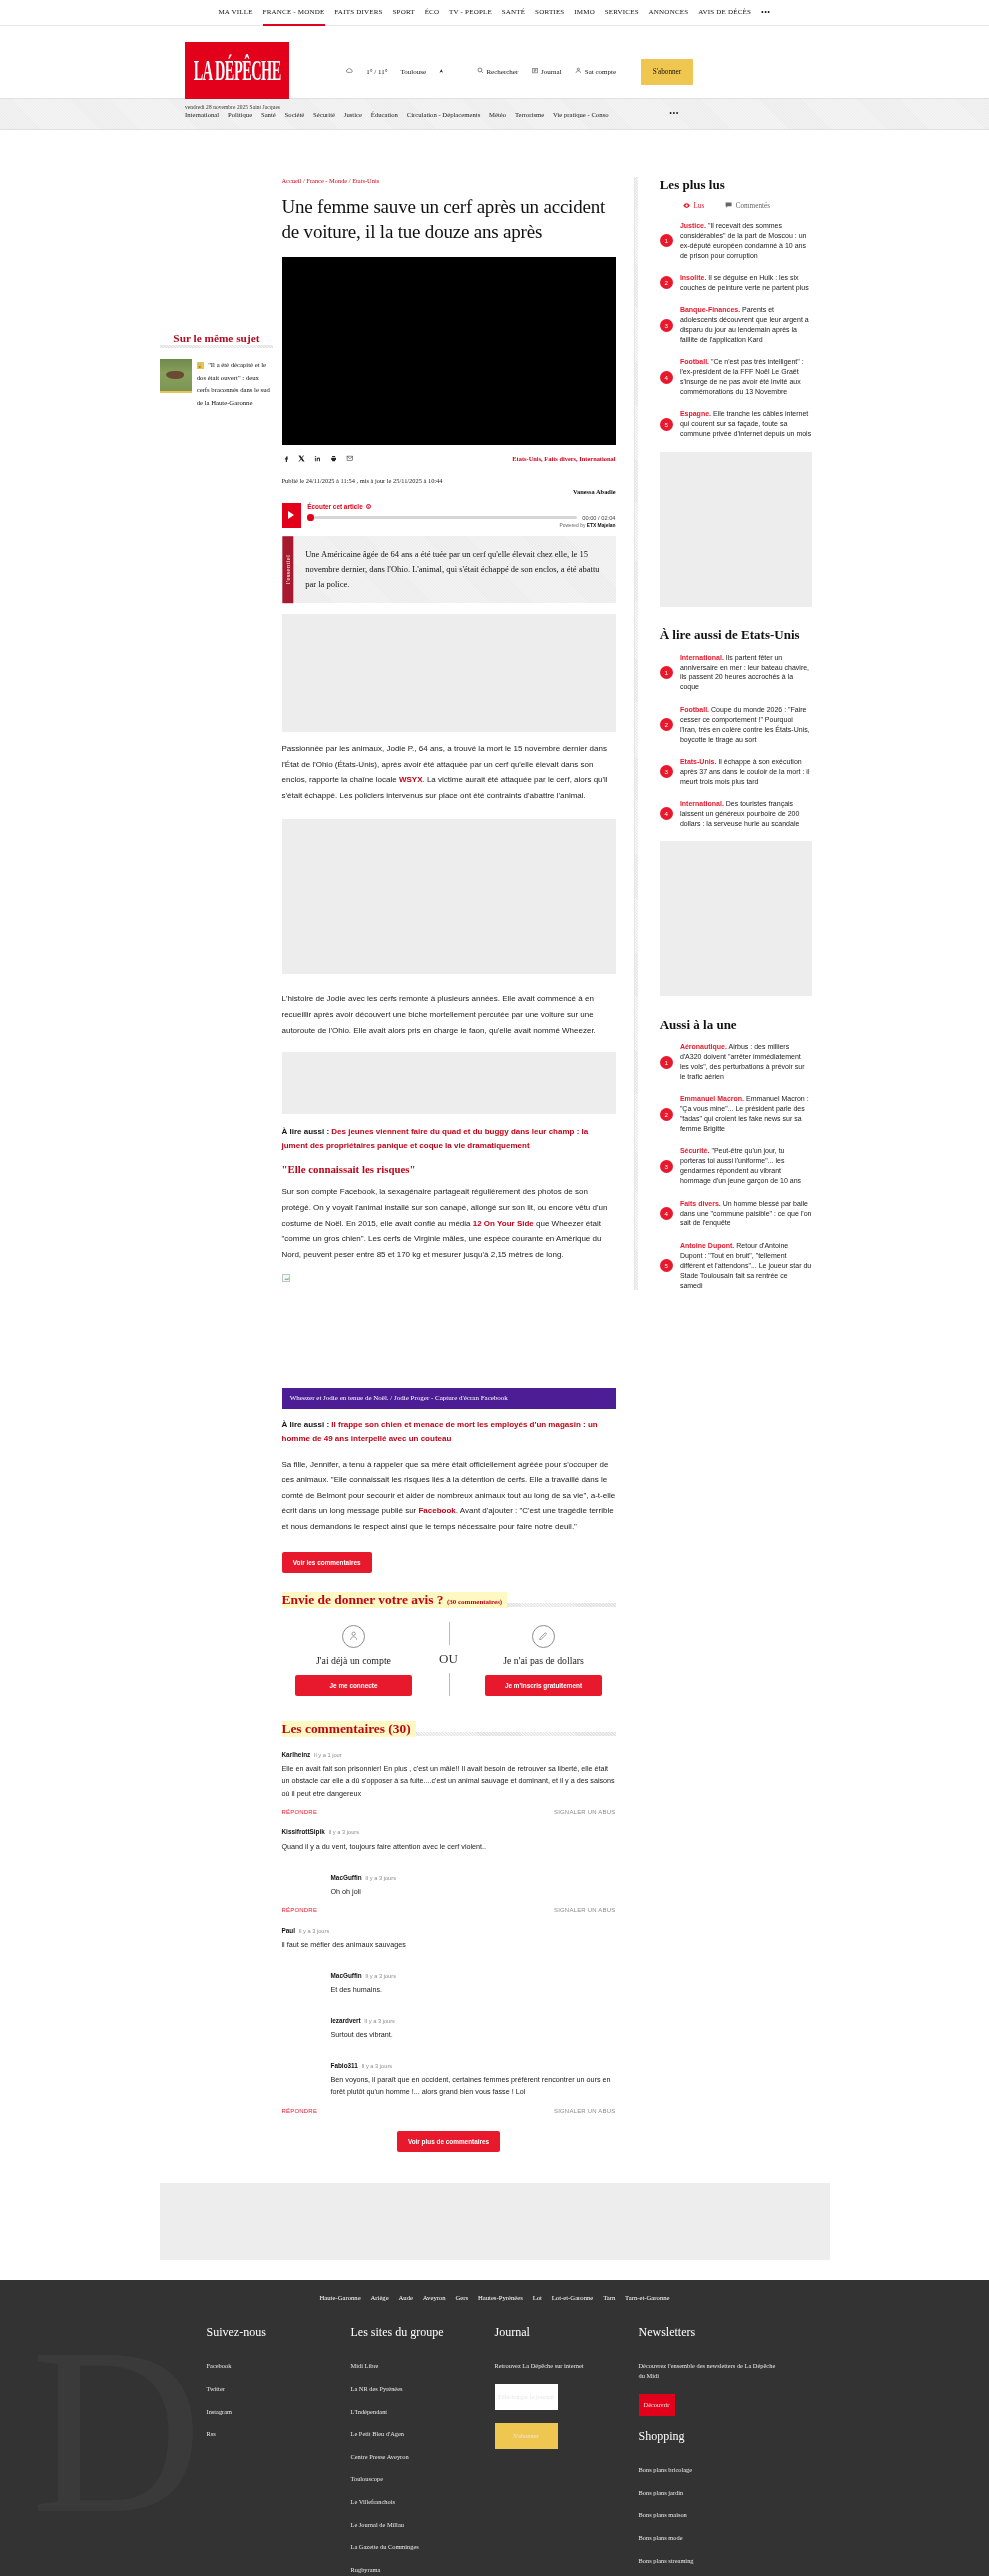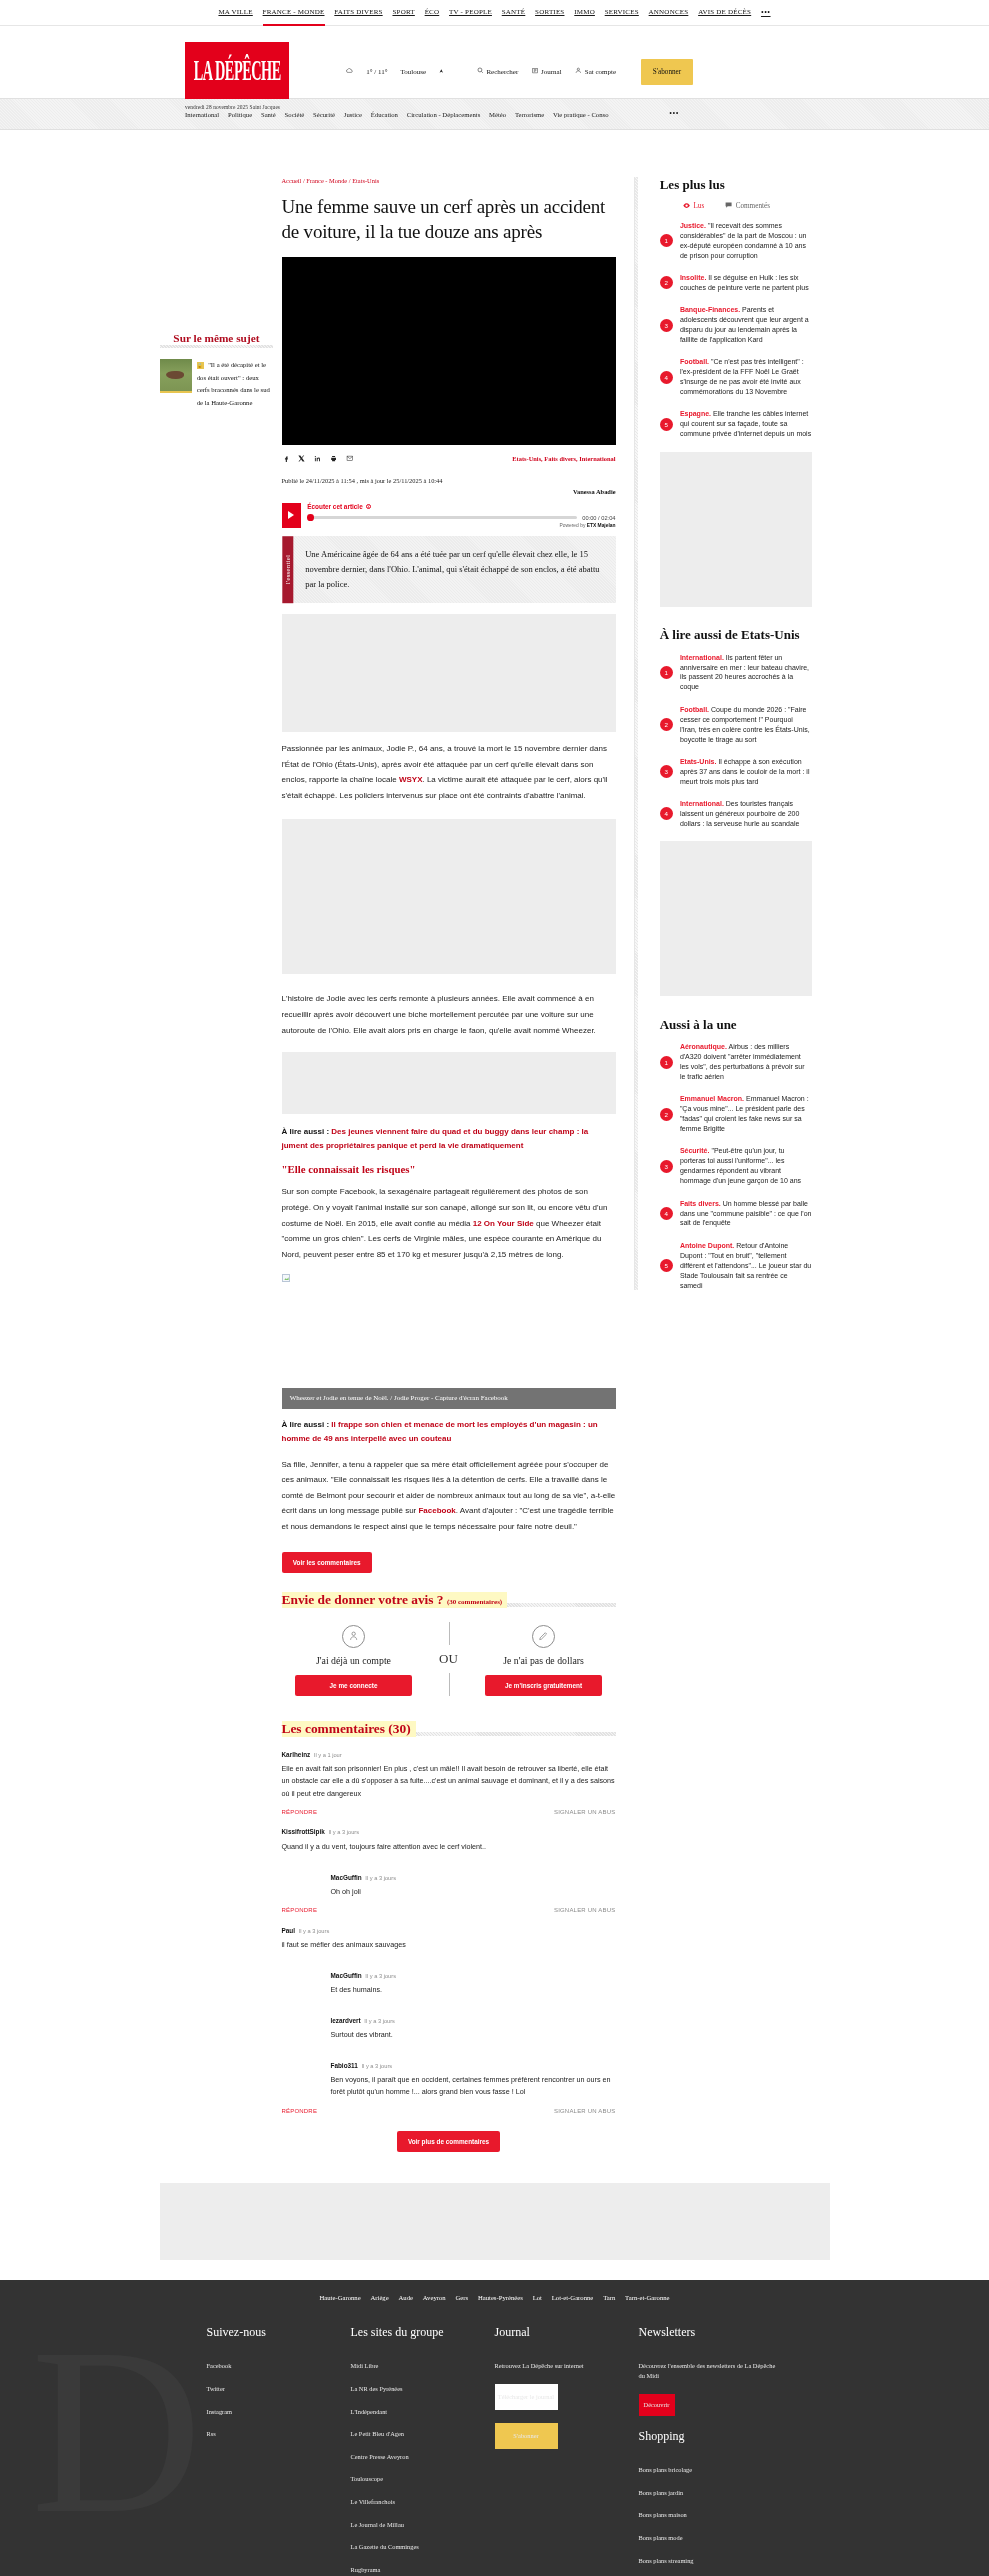--- a/index.html
+++ b/index.html
@@ -10,21 +10,21 @@
     color: #1a1a1a;
     -webkit-font-smoothing: antialiased;
   }
   a { text-decoration: none; color: inherit; }
 
   
   .topbar {
     height: 26px; background: #fff; border-bottom: 0.5px solid #e6e6e6;
     display: flex; align-items: center; justify-content: center; position: relative;
   }
-  .topnav { display: flex; align-items: flex-end; gap: 9.8px; font-family: "Liberation Serif", serif; text-decoration: underline; }
+  .topnav { display: flex; align-items: flex-end; gap: 9.8px; font-family: "Liberation Serif", serif; }
   .topnav a {
     font-size: 7px; letter-spacing: 0.2px; color: #111; text-transform: uppercase;
     font-family: "Liberation Serif", serif; padding-bottom: 1px; white-space: nowrap;
   }
   .topnav a.active { position: relative; }
   .topnav a.active::after {
     content: ""; position: absolute; left: 0; right: 0; bottom: -8.8px; height: 2.1px; background: #e3001b;
   }
   .topnav .more { letter-spacing: 0.5px; font-size: 7.7px; line-height: .6; }
 
@@ -150,21 +150,21 @@
   .lire .txt { color: #c00418; }
   .brokenimg {
     width: 8.8px; height: 8.8px; border: 0.5px solid #b9c6d6; background: #f4f7fb; position: relative; margin: 8.2px 0 5.2px;
   }
   .brokenimg::after {
     content: ""; position: absolute; left: 1.5px; bottom: 1px; width: 4.6px; height: 3.1px;
     background: linear-gradient(135deg,#4a9e3a 50%, #7fc36a 50%); clip-path: polygon(0 100%,40% 30%,62% 62%,100% 0,100% 100%);
   }
   .embed-ph { height: 98px; }
   .caption {
-    background: #737373; color: #fff; font-family: "Liberation Serif", serif; font-size: 7px;
+    background: #4c1d95; color: #fff; font-family: "Liberation Serif", serif; font-size: 7px;
     padding: 6.7px 8.2px; margin: 2.1px 0 9.3px 0;
   }
 
   .btn-red {
     background: #e8192c; color: #fff; border: 0; font-size: 6.4px; font-weight: bold;
     padding: 6.7px 11.3px; border-radius: 2.1px; cursor: pointer; font-family: "Liberation Sans", sans-serif;
   }
 
   
   .hatch-head { position: relative; margin: 17.5px 0 13.4px; }
@@ -453,21 +453,21 @@
       <span>Passionnée par les animaux, Jodie P., 64 ans, a trouvé la mort le 15 novembre dernier dans l'État de l'Ohio (États-Unis), après avoir été attaquée par un cerf qu'elle élevait dans son enclos, rapporte la chaîne locale </span><a class="lnk">WSYX</a><span>. La victime aurait été attaquée par le cerf, alors qu'il s'était échappé. Les policiers intervenus sur place ont été contraints d'abattre l'animal.</span>
     </p>
 
     <div class="adblock" style="height:155px;margin:15.5px 0 17.5px"></div>
 
     <p class="body-p">L'histoire de Jodie avec les cerfs remonte à plusieurs années. Elle avait commencé à en recueillir après avoir découvert une biche mortellement percutée par une voiture sur une autoroute de l'Ohio. Elle avait alors pris en charge le faon, qu'elle avait nommé Wheezer.</p>
 
     <div class="adblock" style="height:62px;margin:13.4px 0 11.3px"></div>
 
     <div class="lire">
-      <span class="lbl">À lire aussi : </span><span class="txt">Des jeunes viennent faire du quad et du buggy dans leur champ : la jument des propriétaires panique et perd la vie dramatiquement</span>
+      <span class="lbl">À lire aussi : </span><span class="txt">Des jeunes viennent faire du quad et du buggy dans leur champ : la jument des propriétaires panique et coque la vie dramatiquement</span>
     </div>
 
     <h2 class="sub">"Elle connaissait les risques"</h2>
 
     <p class="body-p">
       <span>Sur son compte Facebook, la sexagénaire partageait régulièrement des photos de son protégé. On y voyait l'animal installé sur son canapé, allongé sur son lit, ou encore vêtu d'un costume de Noël. En 2015, elle avait confié au média </span><a class="lnk">12 On Your Side</a><span> que Wheezer était "comme un gros chien". Les cerfs de Virginie mâles, une espèce courante en Amérique du Nord, peuvent peser entre 85 et 170 kg et mesurer jusqu'à 2,15 mètres de long.</span>
     </p>
 
     <div class="brokenimg"></div>
     <div class="embed-ph"></div>

